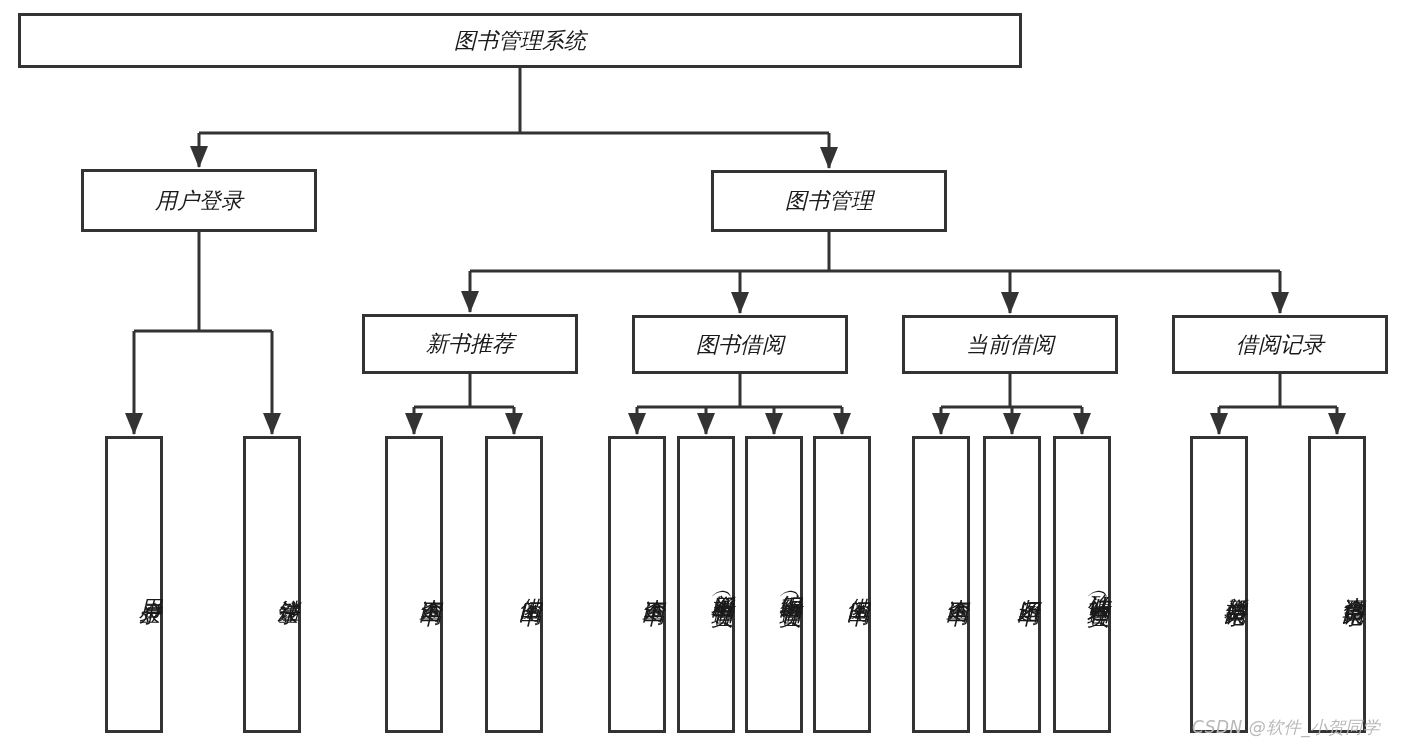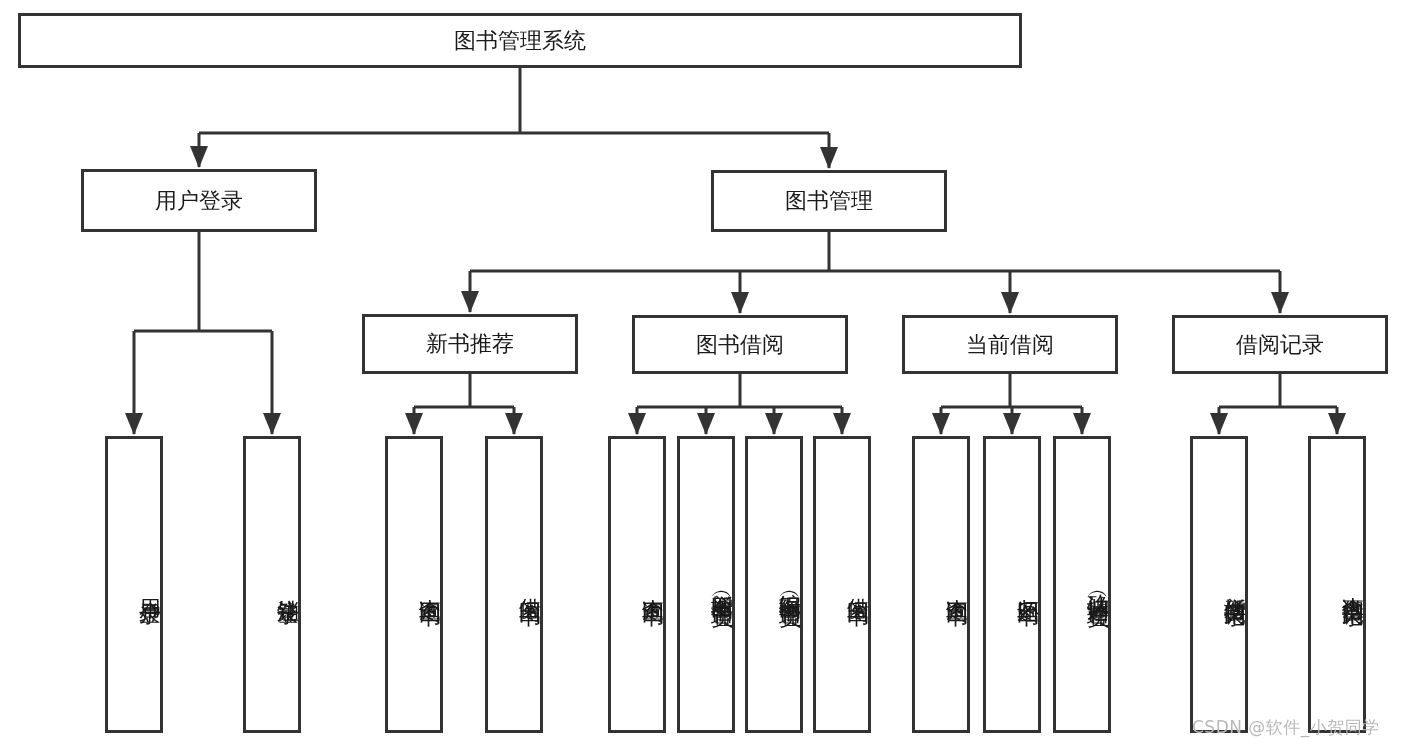--- a/index.html
+++ b/index.html
@@ -13,20 +13,21 @@
     font-family: "DejaVu Sans", "Liberation Sans", sans-serif;
     position: relative;
     overflow: hidden;
   }
   #diagram-root {
     position: absolute;
     left: 0;
     top: 0;
     width: 1405px;
     height: 747px;
+    font-style: italic;
   }
   svg.tree-svg {
     display: block;
     width: 1405px;
     height: 747px;
   }
   .node-box {
     fill: #ffffff;
     stroke: #333333;
     stroke-width: 3;

